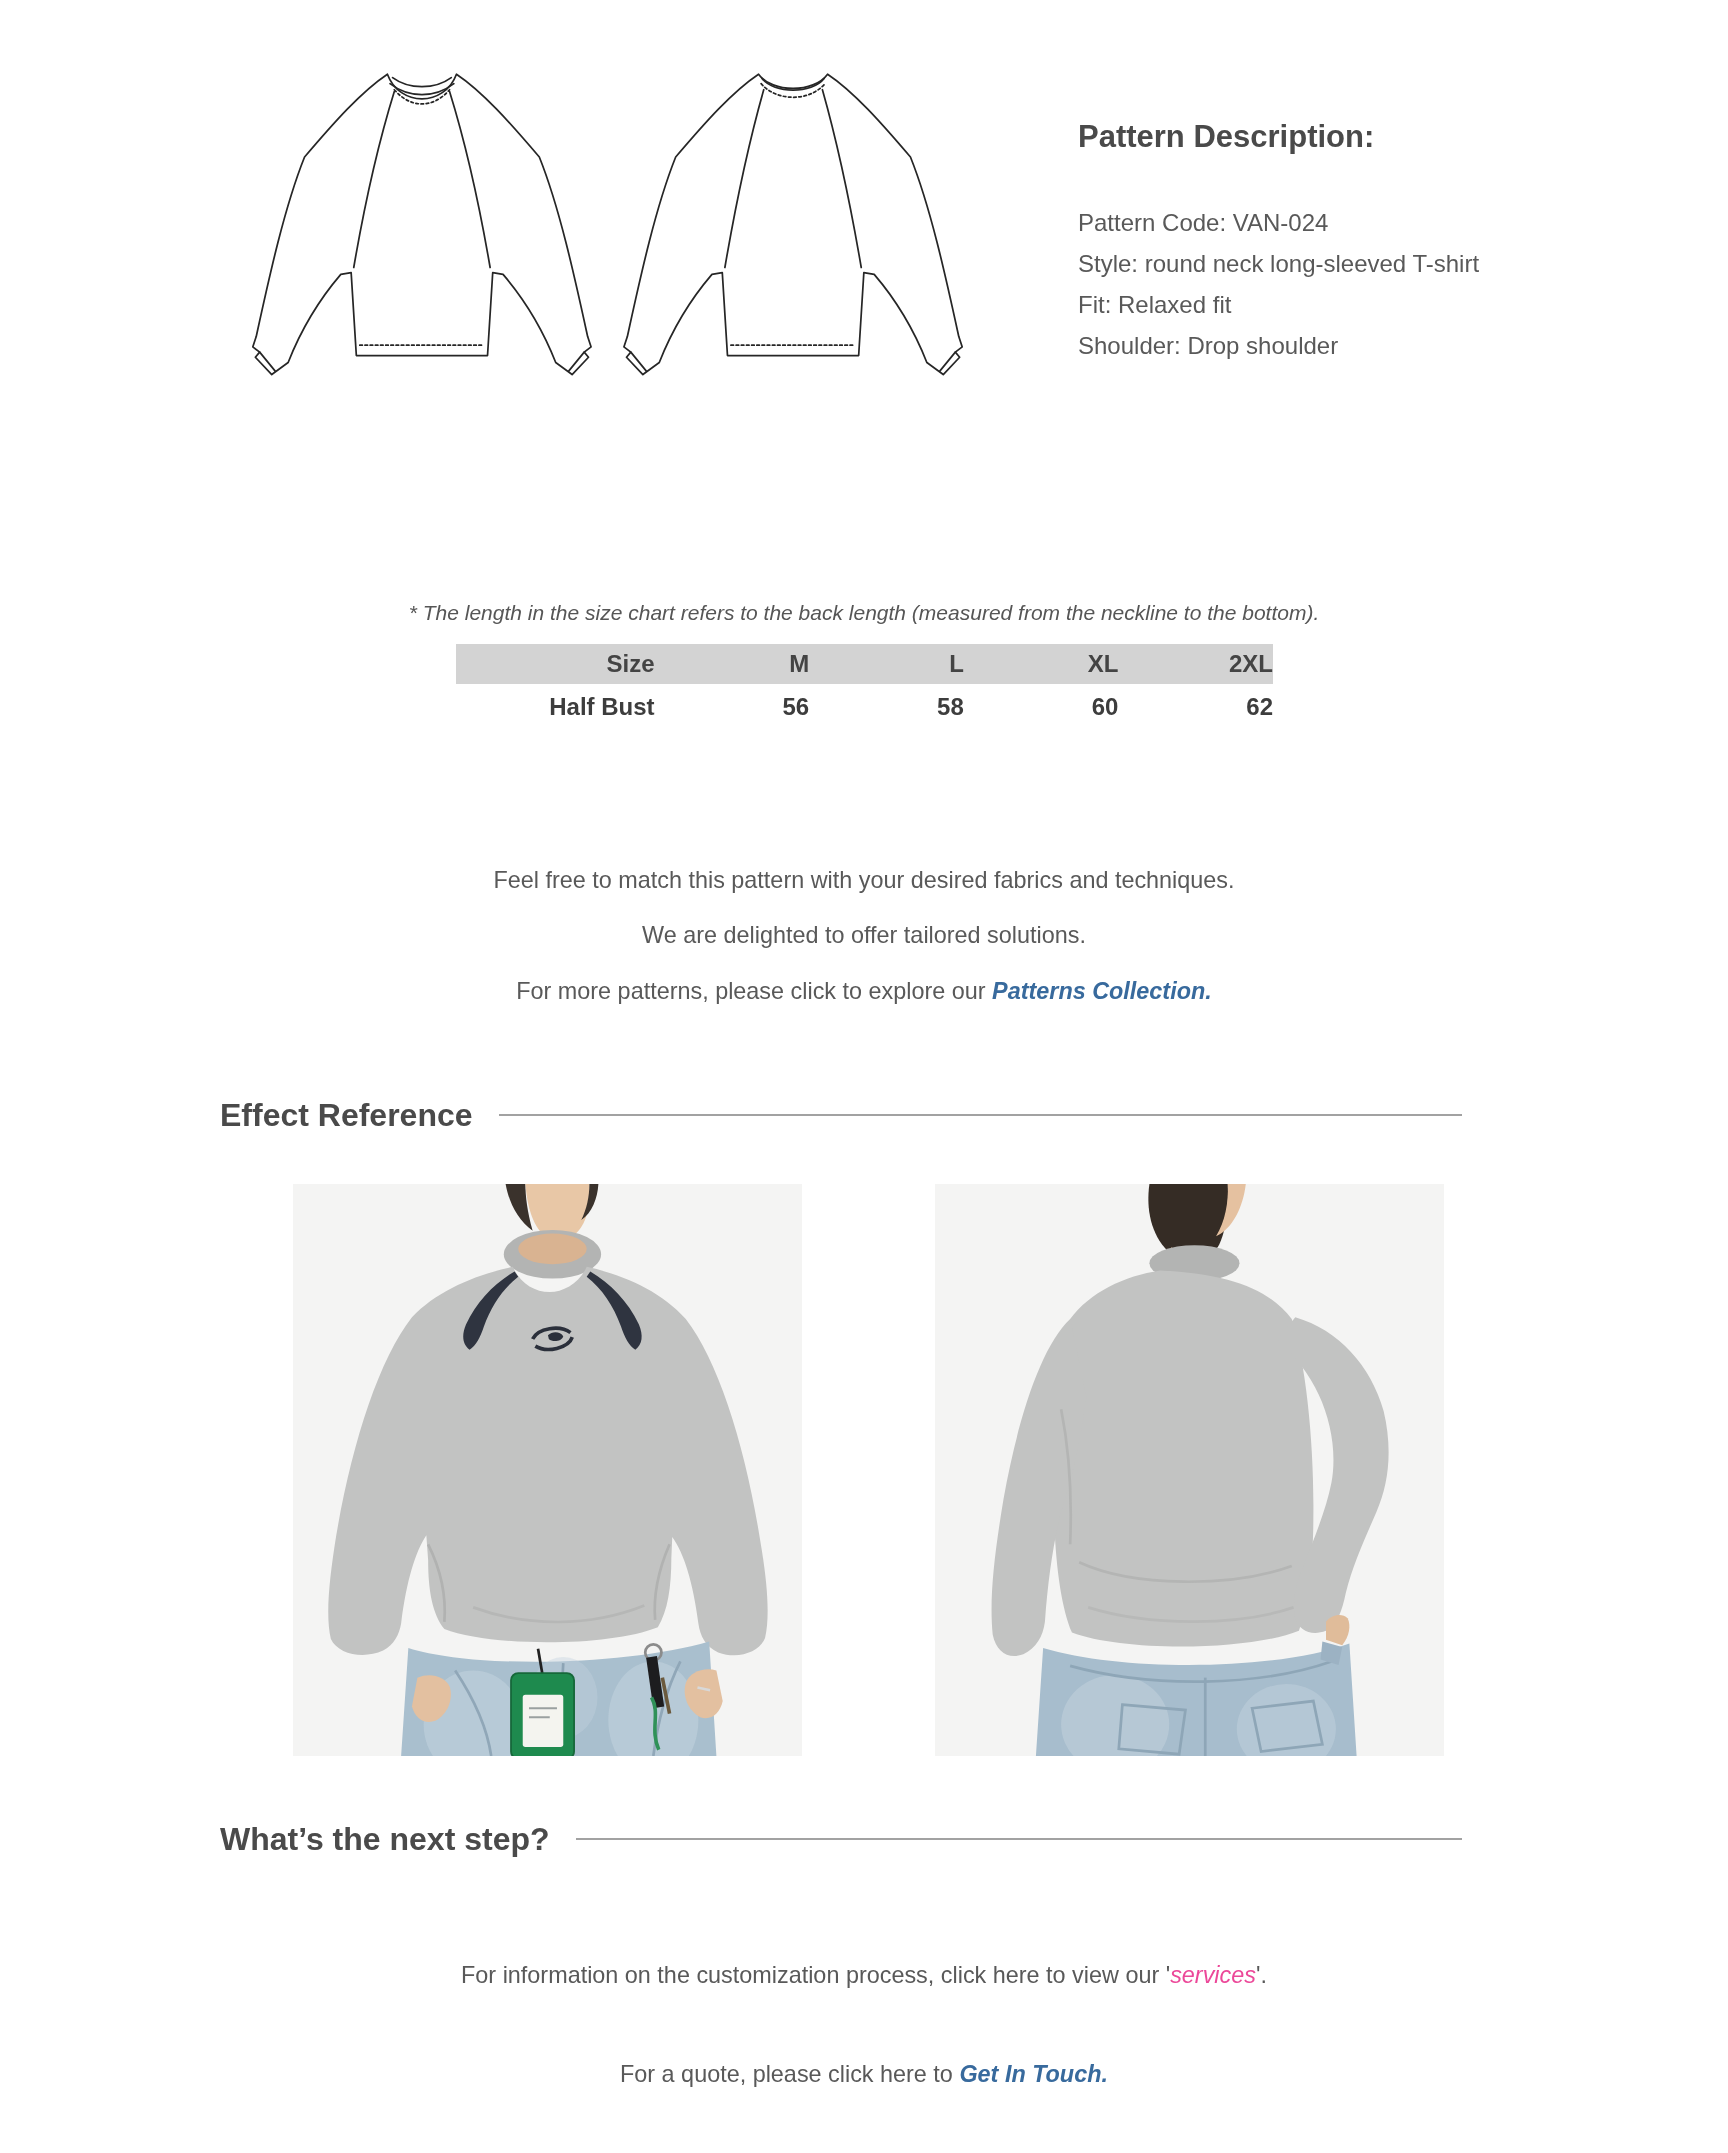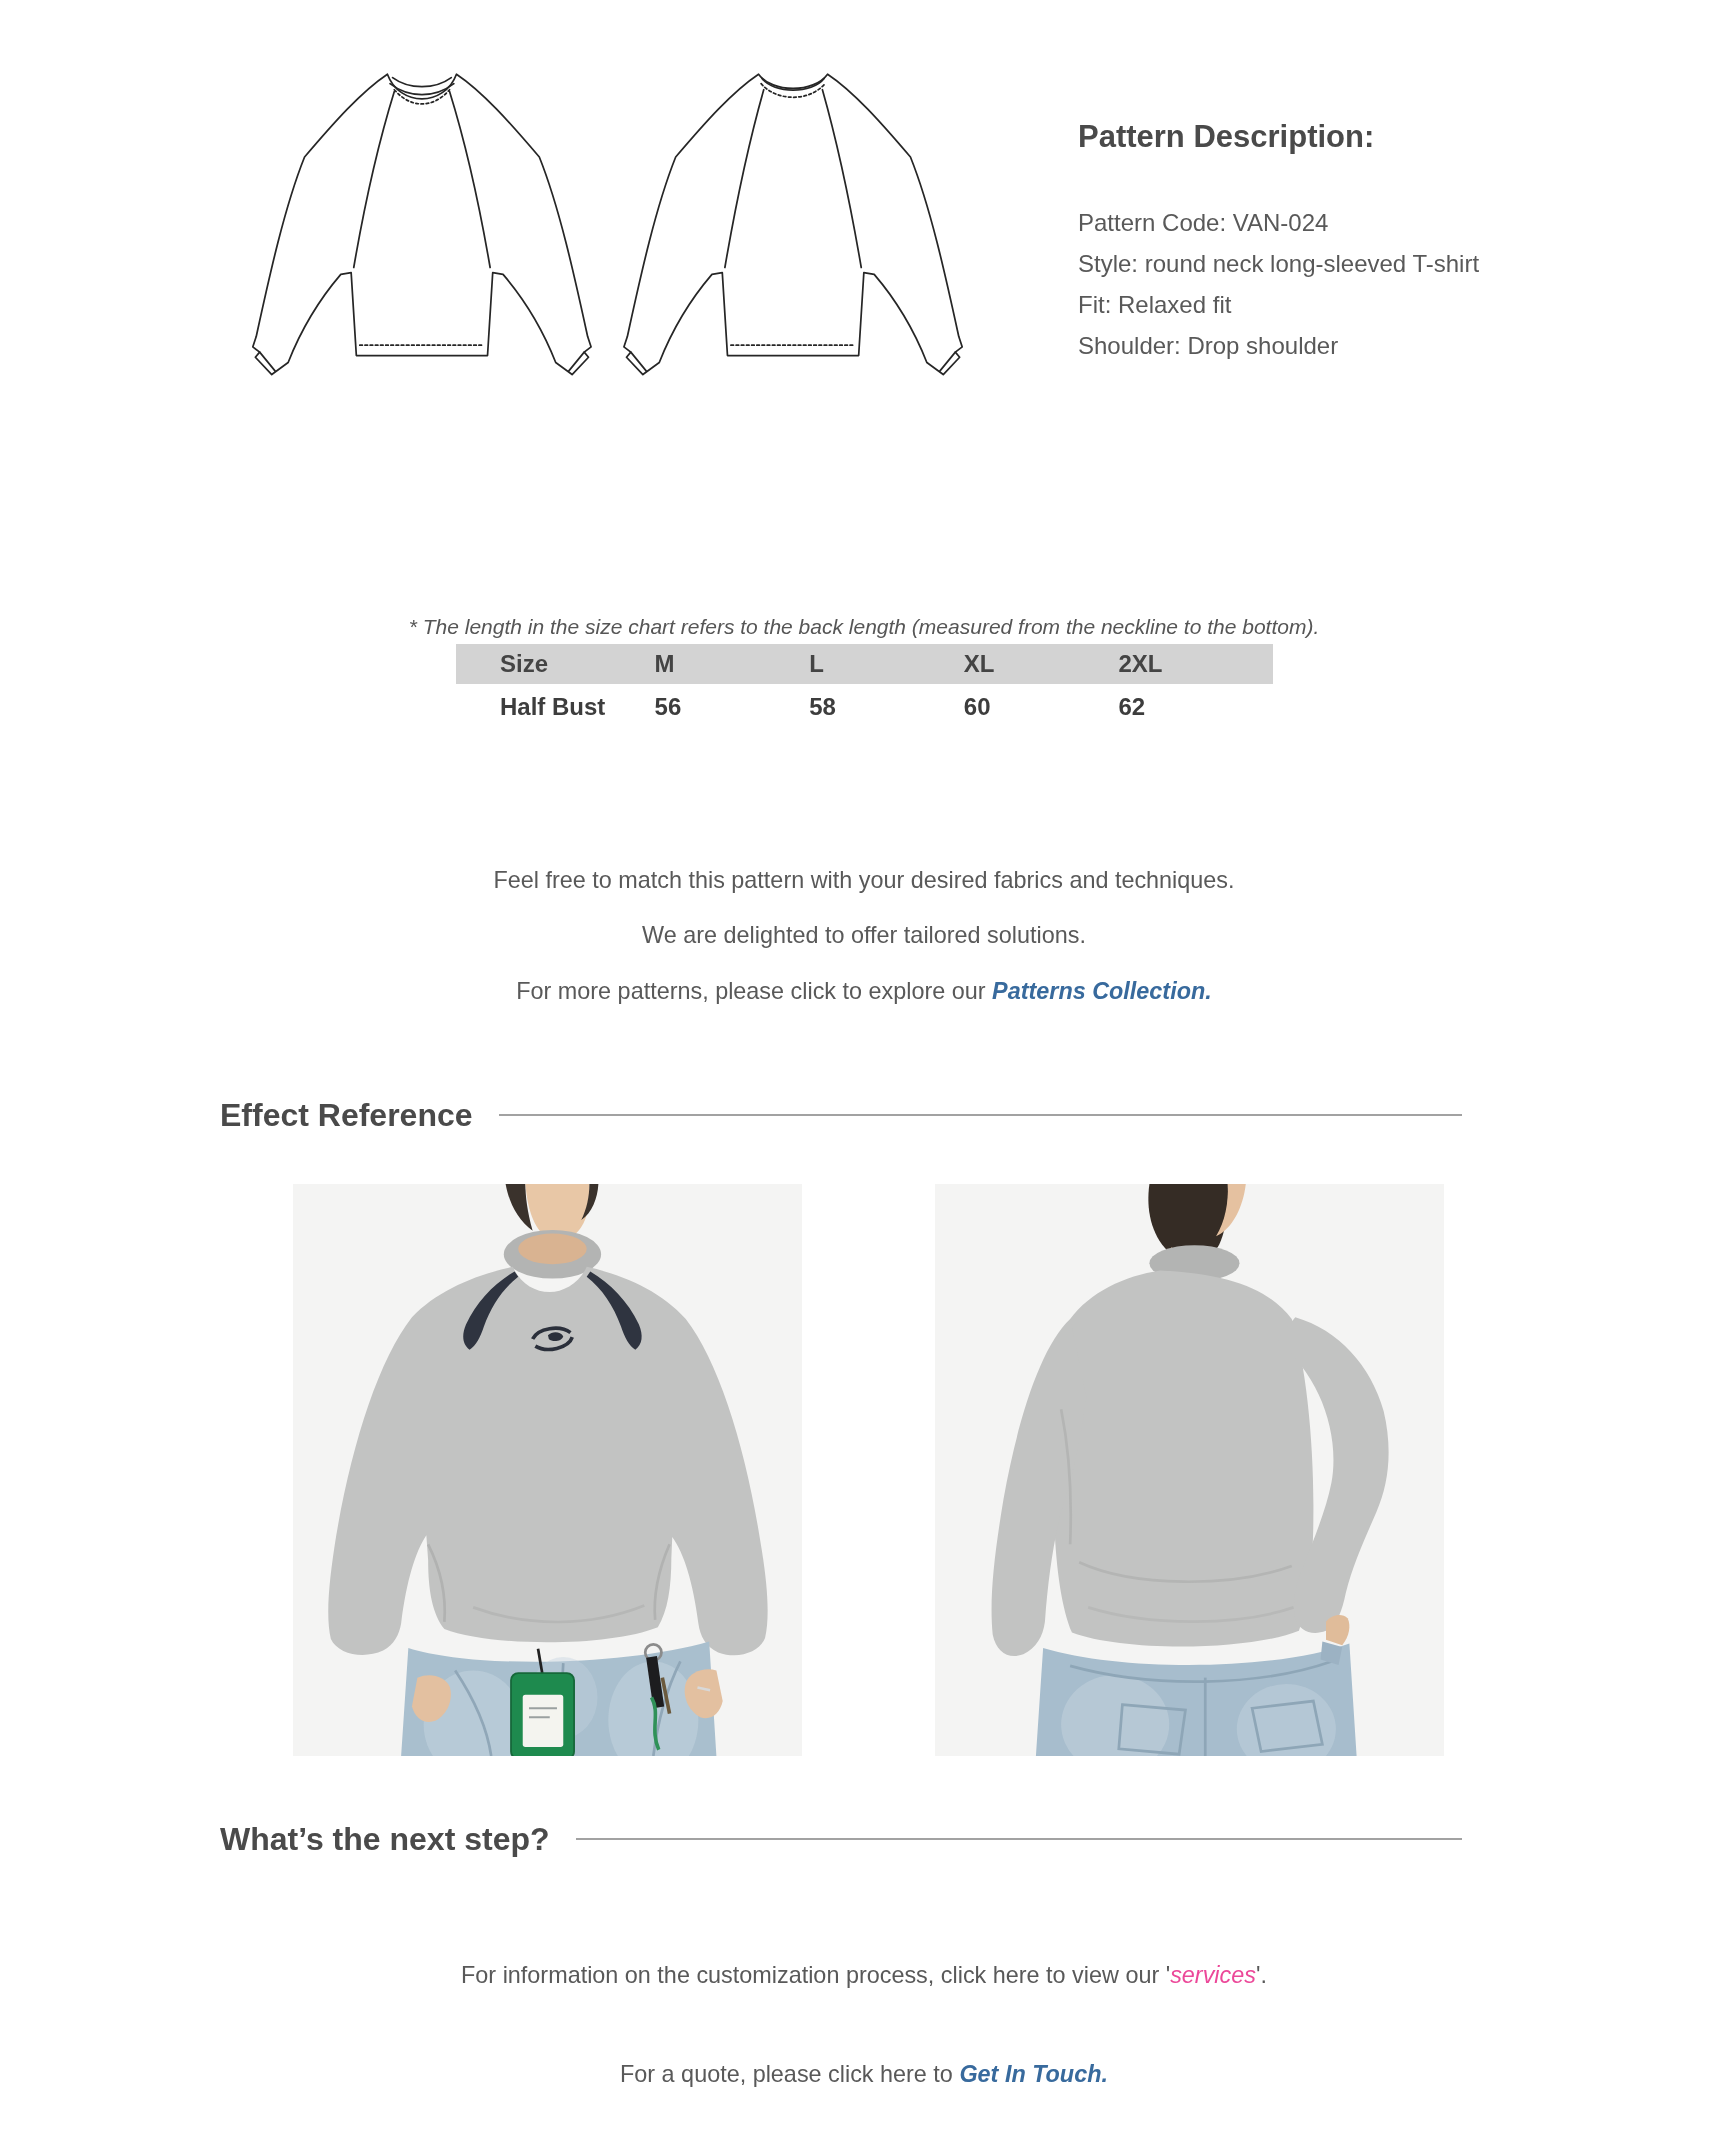--- a/index.html
+++ b/index.html
@@ -41,32 +41,31 @@
 
   
   .size-note {
     position: absolute;
     top: 601px; left: 0;
     width: 100%;
     text-align: center;
     font-size: 21px;
     font-style: italic;
     color: #565656;
-    margin-top: 14px;
   }
   .size-table {
     position: absolute;
     left: 456px; top: 644px;
     width: 817px;
   }
   .size-table .row {
     display: grid;
     grid-template-columns: repeat(5, 1fr);
     align-items: center;
-    text-align: left;
+    text-align: right;
     padding-left: 44px;
   }
   .size-table .head {
     background: #d3d3d3;
     height: 40px;
     font-weight: bold;
     color: #444444;
     font-size: 24px;
   }
   .size-table .body-row {

